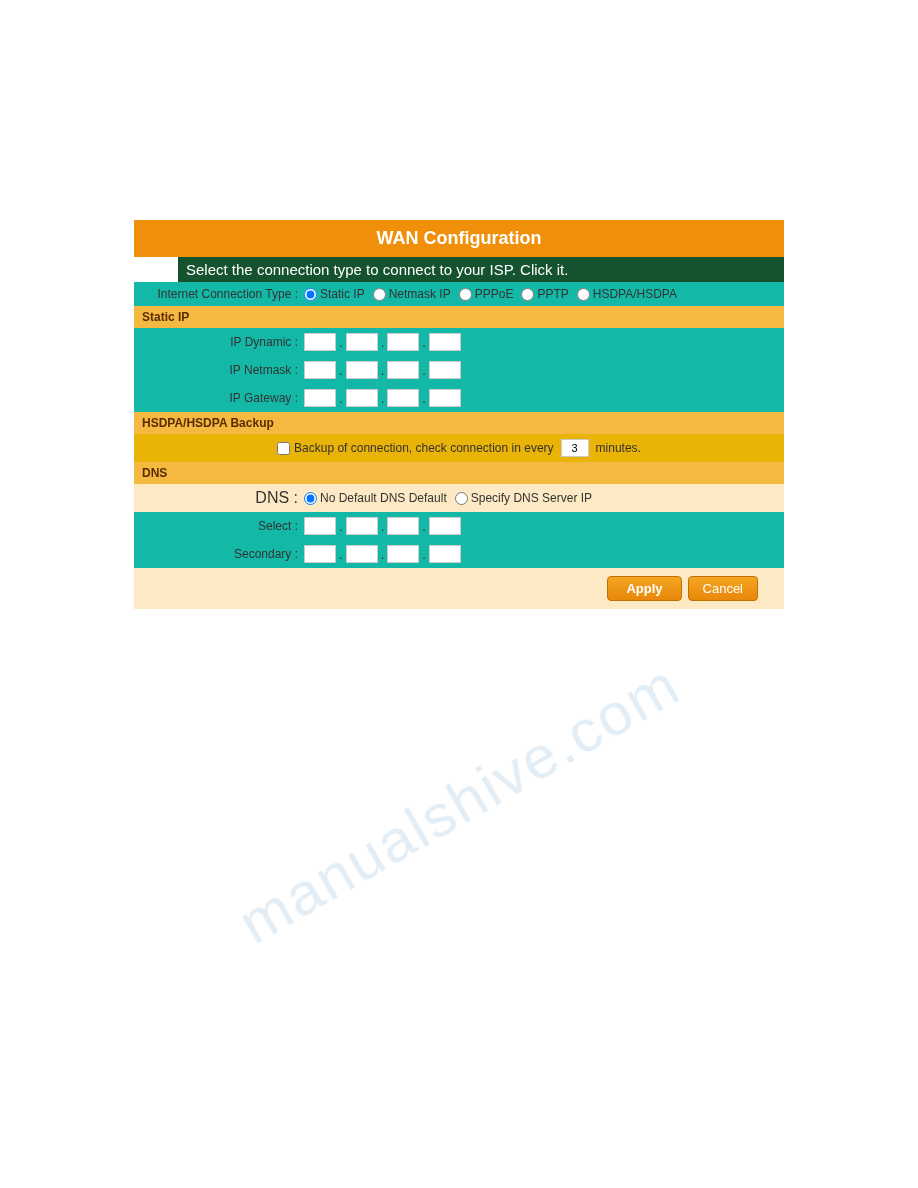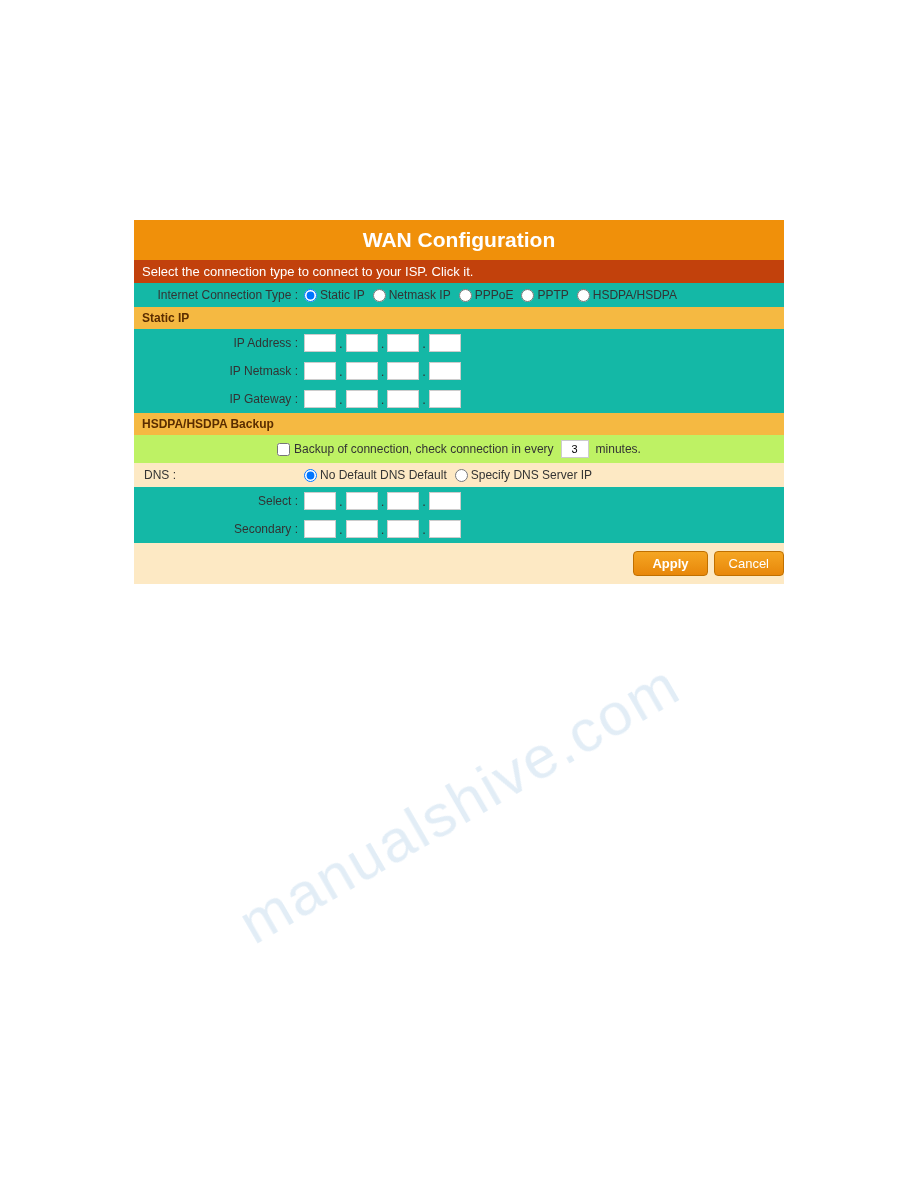--- a/index.html
+++ b/index.html
@@ -13,29 +13,30 @@
       min-height: 1188px;
       padding-top: 220px;
     }
     .form-container {
       width: 650px;
     }
     .title-bar {
       background: #f0900a;
       color: #ffffff;
       text-align: center;
-      font-size: 21px;
+      font-size: 18px;
       font-weight: bold;
       padding: 8px 0;
     }
     .subtitle-bar {
-      background: #c2410c;
+      background: #14532d;
       color: #ffffff;
-      font-size: 13px;
+      font-size: 15px;
       padding: 4px 8px;
+      margin-left: 44px;
     }
     .row {
       background: #14b8a6;
       padding: 5px 10px;
       display: flex;
       align-items: center;
     }
     .row-label {
       text-align: right;
       min-width: 160px;
@@ -86,27 +87,28 @@
     .radio-group input[type="radio"] {
       cursor: pointer;
     }
     .dns-row {
       background: #fde9c4;
       padding: 5px 10px;
       display: flex;
       align-items: center;
     }
     .dns-label {
+      text-align: right;
       min-width: 160px;
       color: #333;
-      font-size: 12px;
+      font-size: 16px;
       padding-right: 6px;
     }
     .checkbox-row {
-      background: #bef264;
+      background: #eab308;
       padding: 5px 10px;
       display: flex;
       align-items: center;
       justify-content: center;
       gap: 4px;
     }
     .checkbox-row input[type="checkbox"] {
       cursor: pointer;
     }
     .backup-text {
@@ -117,21 +119,21 @@
       width: 28px;
       height: 18px;
       border: 1px solid #ccc;
       background: #fff;
       font-size: 11px;
       text-align: center;
       margin: 0 3px;
     }
     .button-row {
       background: #fde9c4;
-      padding: 8px 0;
+      padding: 8px 26px;
       display: flex;
       justify-content: flex-end;
       gap: 6px;
     }
     .btn-apply {
       background: linear-gradient(to bottom, #f5a623, #e8870a);
       color: #fff;
       border: 1px solid #c07000;
       border-radius: 4px;
       padding: 4px 18px;
@@ -193,21 +195,21 @@
       <label>
         <input type="radio" name="conn_type" style="">
         <span>HSDPA/HSDPA</span>
       </label>
     </div>
   </div>
 
   <div class="section-header">Static IP</div>
 
   <div class="row">
-    <div class="row-label">IP Address :</div>
+    <div class="row-label">IP Dynamic :</div>
     <div class="ip-inputs">
       <input type="text" maxlength="3" style="">
       <span class="ip-sep">.</span>
       <input type="text" maxlength="3" style="">
       <span class="ip-sep">.</span>
       <input type="text" maxlength="3" style="">
       <span class="ip-sep">.</span>
       <input type="text" maxlength="3" style="">
     </div>
   </div>
@@ -240,20 +242,21 @@
 
   <div class="section-header">HSDPA/HSDPA Backup</div>
 
   <div class="checkbox-row">
     <input type="checkbox" style="">
     <span class="backup-text">Backup of connection, check connection in every</span>
     <input type="text" class="backup-input" value="3" maxlength="3" style="">
     <span class="backup-text">minutes.</span>
   </div>
 
+  <div class="section-header">DNS</div>
 
   <div class="dns-row">
     <div class="dns-label">DNS :</div>
     <div class="radio-group">
       <label>
         <input type="radio" name="dns_type" checked="" style="">
         <span>No Default DNS Default</span>
       </label>
       <label>
         <input type="radio" name="dns_type" style="">

